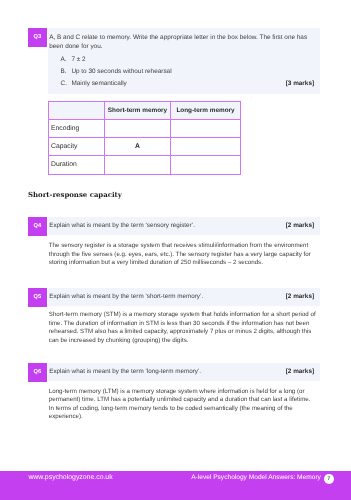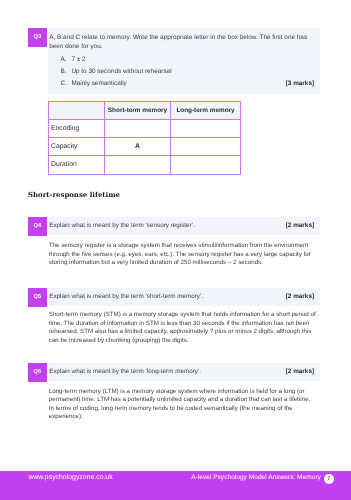--- a/index.html
+++ b/index.html
@@ -97,21 +97,21 @@
       </tr>
       <tr>
         <td>Duration</td>
         <td class="c"></td>
         <td class="c"></td>
       </tr>
     </tbody>
       </table>
   </div>
 
-  <div class="sect" style="top:190.3px;">Short-response lifetime</div>
+  <div class="sect" style="top:190.3px;">Short-response capacity</div>
 
   <div class="qpanel" style="top:217px;height:18.2px;">
     <div class="ptext qtext" style="top:5.2px;">Explain what is meant by the term ‘sensory register’.</div>
     <div class="marks" style="top:5.2px;">[2 marks]</div>
   </div>
   <div class="badge" style="top:217px;">Q4</div>
   <div class="ans" style="top:242.4px;width:266px;">The sensory register is a storage system that receives stimuli/information from the environment through the five senses (e.g. eyes, ears, etc.). The sensory register has a very large capacity for storing information but a very limited duration of 250 milliseconds – 2 seconds.</div>
 
   <div class="qpanel" style="top:288px;height:18.2px;">
     <div class="ptext qtext" style="top:5.2px;">Explain what is meant by the term ‘short-term memory’.</div>

